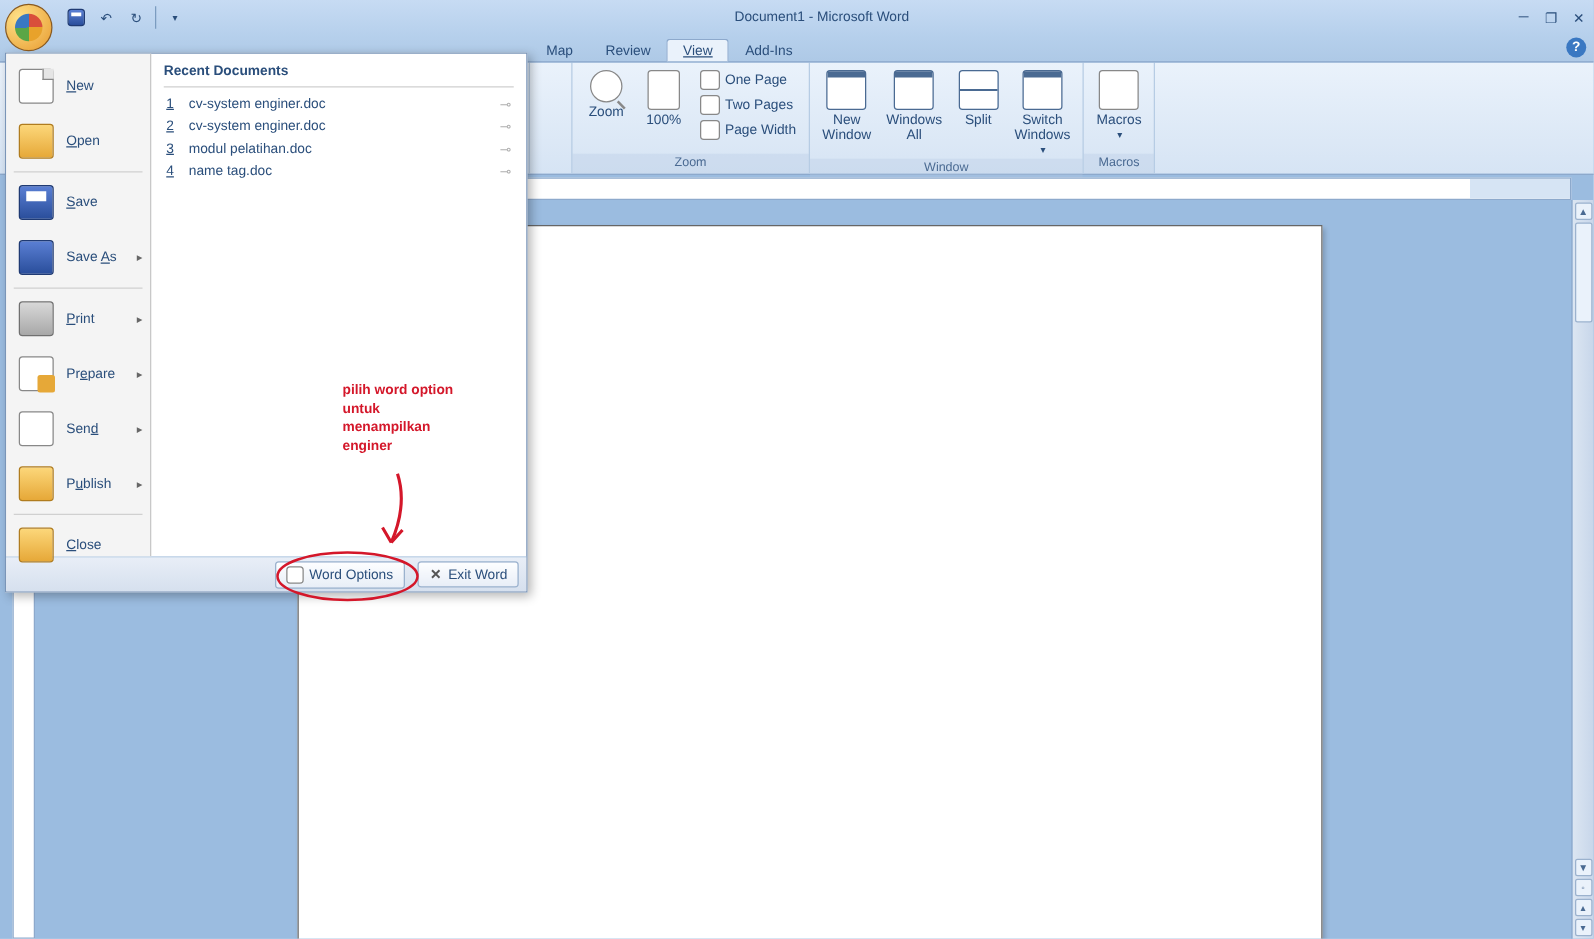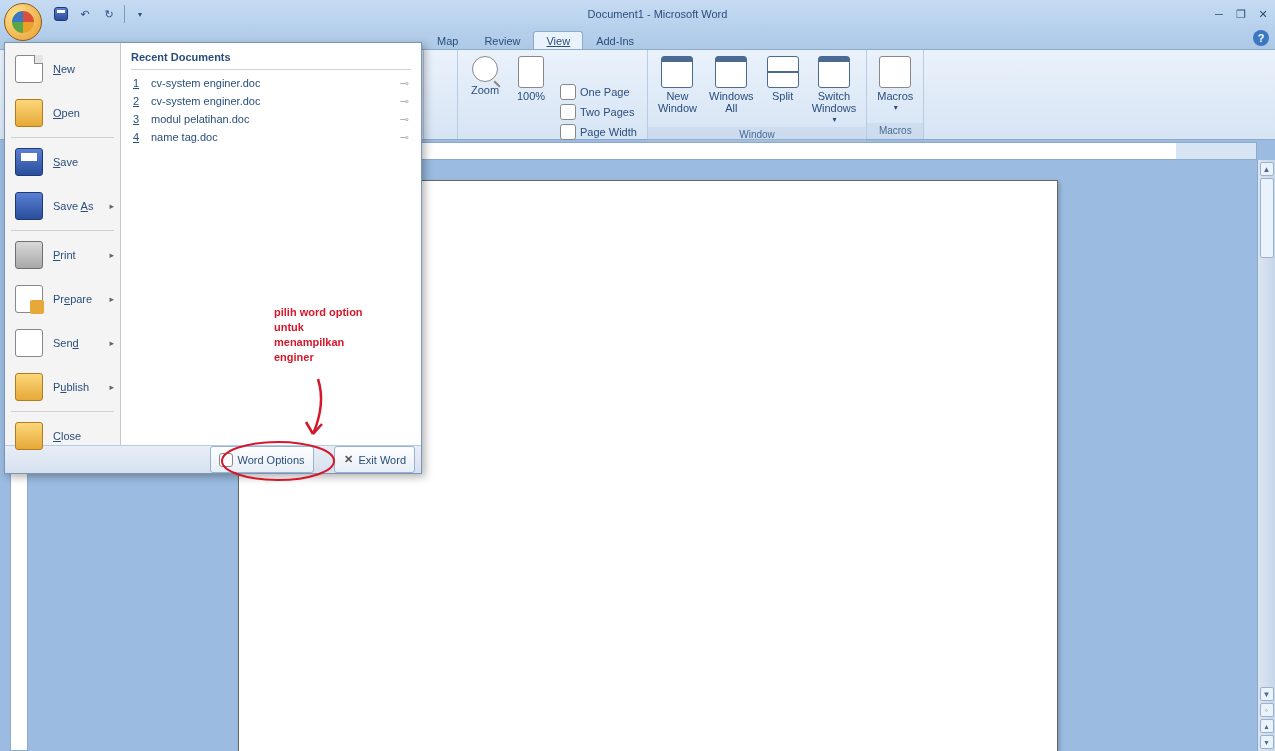--- a/index.html
+++ b/index.html
@@ -23,21 +23,21 @@
 .help-icon{position:absolute;right:6px;top:2px;width:16px;height:16px;border-radius:50%;background:#3A78C2;color:#fff;text-align:center;line-height:16px;font-weight:bold;}
 
 
 .ribbon { height: 90px; background: linear-gradient(#EAF2FB,#D6E4F4); display: flex; border-bottom:1px solid #8DA9CC;}
 .ribbon-group { border-right: 1px solid #B6CCE4; display: flex; flex-direction: column; }
 .group-body { flex: 1; display: flex; align-items: flex-start; padding: 4px 6px 0; gap: 4px; }
 .group-label { text-align: center; color: #4A6A92; padding: 2px 0 3px; font-size: 10px; background:rgba(180,200,225,0.3);}
 .big-btn { display: flex; flex-direction: column; align-items: center; gap: 2px; padding: 2px 4px; text-align:center; color:#2A4E7B; min-width:42px;}
 .big-btn .ic{width:32px;height:32px;}
 .big-btn span{line-height:1.1;}
-.small-list{display:flex;flex-direction:column;gap:0;margin-top:28px;}
+.small-list{display:flex;flex-direction:column;gap:0;}
 .small-btn{display:flex;align-items:center;gap:4px;padding:2px 4px;color:#2A4E7B;}
 .small-btn .ic{width:16px;height:16px;}
 .small-btn.disabled{color:#9BA9BA;}
 .caret{font-size:8px;margin-left:1px;}
 
 
 .ruler-h{height:18px;background:#fff;border:1px solid #8DA9CC;margin:2px 18px 0 30px;position:relative;font-size:9px;color:#666;overflow:hidden;}
 .ruler-h .shade{position:absolute;top:0;bottom:0;background:#D6E4F4;}
 
 
@@ -58,21 +58,21 @@
 .menu-item{display:flex;align-items:center;gap:10px;padding:8px 10px;color:#2A4E7B;position:relative;}
 .menu-item .ic{width:28px;height:28px;flex-shrink:0;}
 .menu-item .arr{position:absolute;right:6px;color:#666;font-size:9px;}
 .menu-item .ul{text-decoration:underline;}
 .menu-sep{height:1px;background:#D0D0D0;margin:2px 6px;}
 .menu-right{flex:1;padding:8px 10px;}
 .recent-hdr{color:#2A4E7B;font-weight:bold;padding-bottom:6px;border-bottom:1px solid #D0D0D0;margin-bottom:4px;}
 .recent-item{display:flex;align-items:center;gap:8px;padding:3px 2px;color:#2A4E7B;position:relative;}
 .recent-item .num{text-decoration:underline;width:10px;}
 .recent-item .pin{position:absolute;right:2px;color:#B0B0B0;}
-.menu-footer{height:28px;background:linear-gradient(#E8EEF7,#D6E0EE);border-top:1px solid #B6CCE4;display:flex;justify-content:flex-end;padding:0 6px;gap:20px;}
+.menu-footer{height:28px;background:linear-gradient(#E8EEF7,#D6E0EE);border-top:1px solid #B6CCE4;display:flex;justify-content:flex-end;align-items:center;padding:0 6px;gap:10px;}
 .footer-btn{display:flex;align-items:center;gap:4px;padding:3px 8px;border:1px solid #9BB2CE;background:linear-gradient(#FDFEFF,#E8EEF7);border-radius:3px;color:#2A4E7B;}
 .footer-btn .ic{width:14px;height:14px;}
 
 
 .annot-box{position:absolute;left:272px;top:302px;background:#fff;color:#D4172A;font-weight:bold;font-size:12px;line-height:1.35;padding:3px 6px 3px 2px;z-index:60;font-family:Arial,sans-serif;}
 .annot-arrow{position:absolute;left:298px;top:374px;z-index:60;}
 .annot-circle{position:absolute;left:218px;top:438px;z-index:60;}
 
 
 .ic{display:inline-block;border-radius:3px;}

